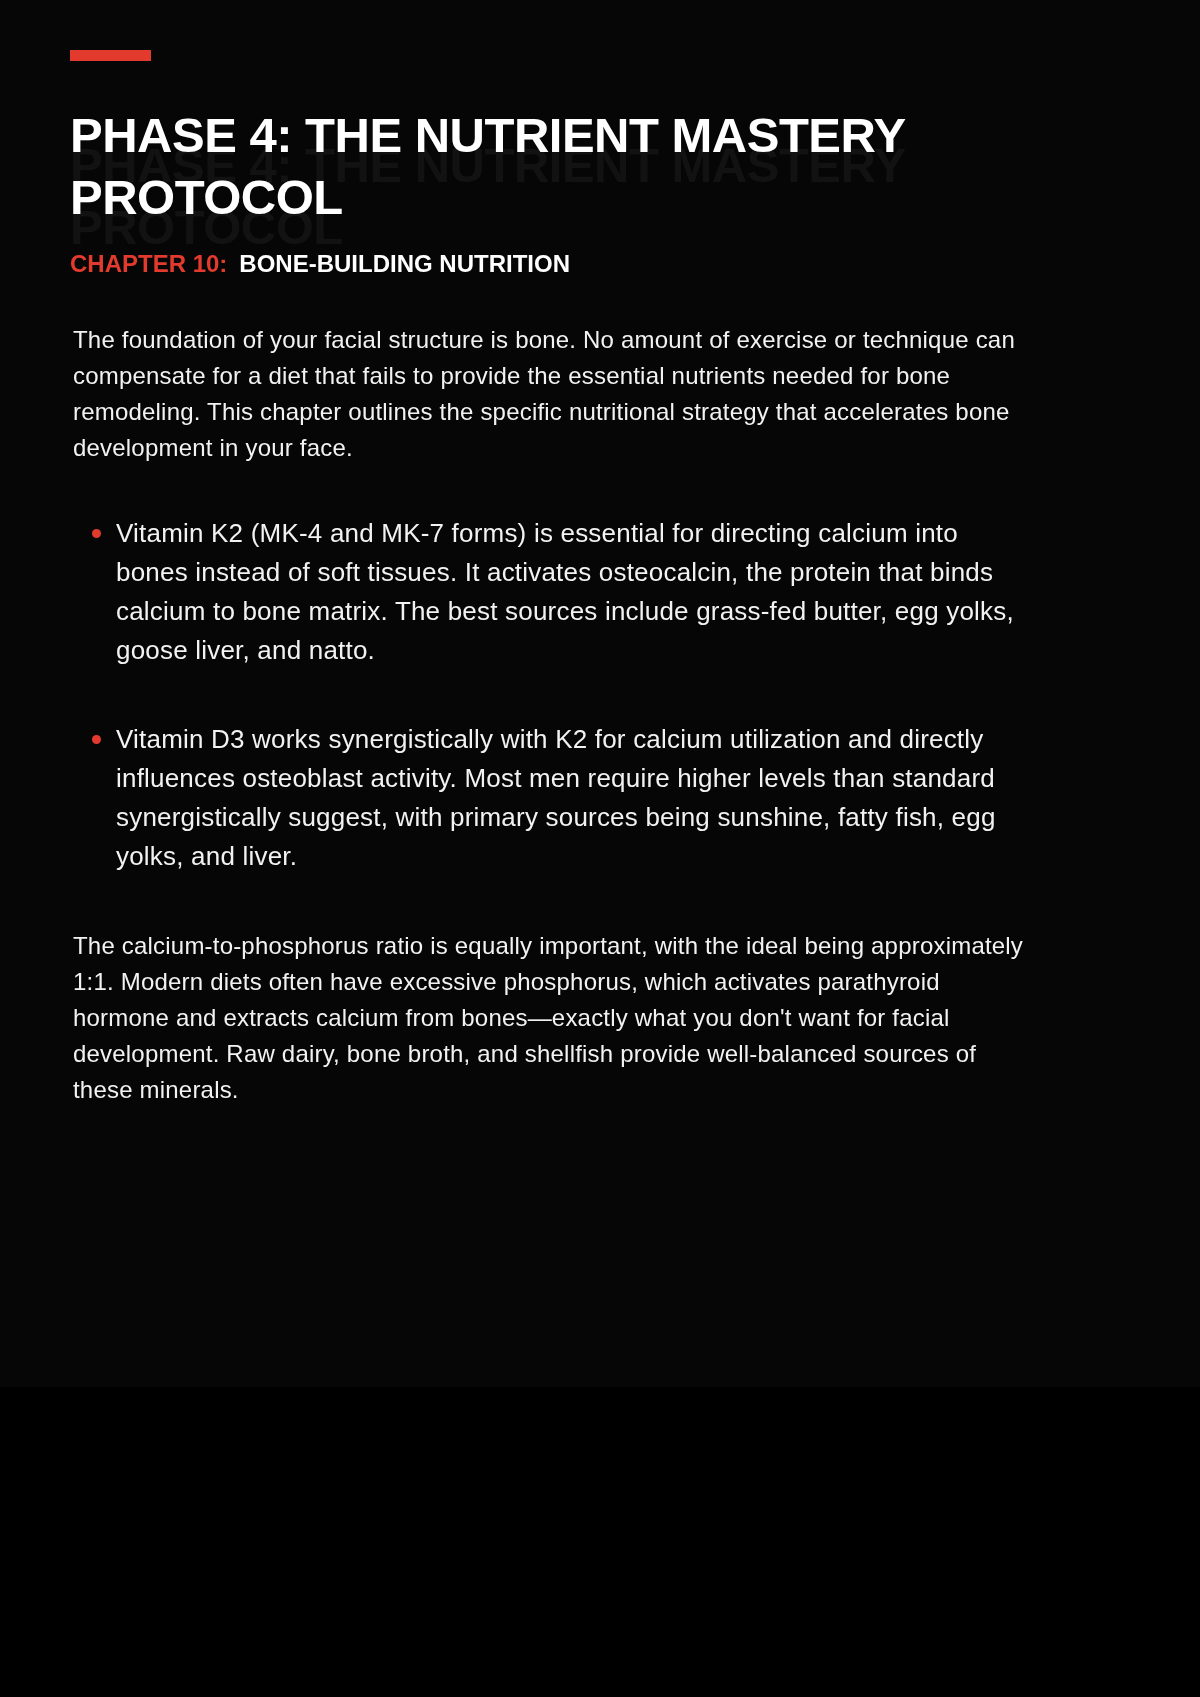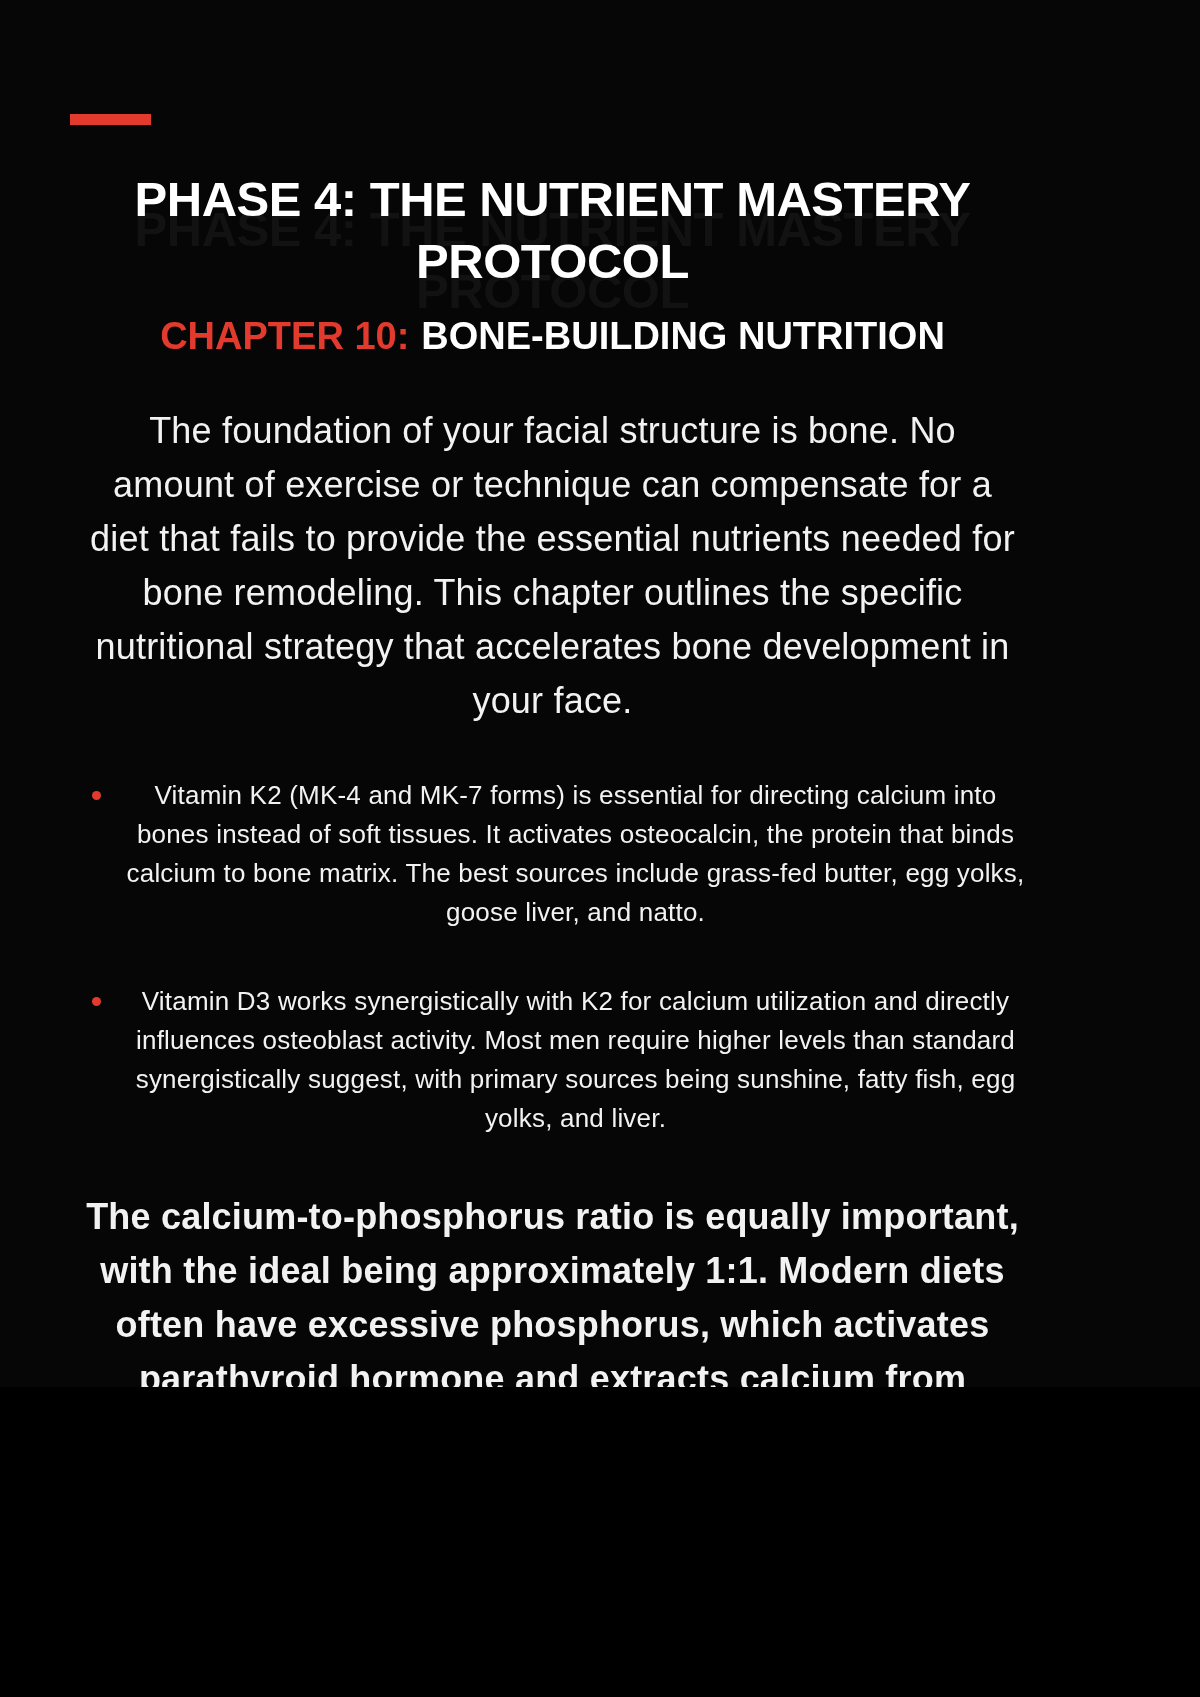--- a/index.html
+++ b/index.html
@@ -4,49 +4,48 @@
 <style>
   html,body { margin:0; padding:0; background:#000; }
   .page {
     position:relative;
     width:1200px; height:1387px;
     background:var(--page-bg, #060606);
     font-family:"Liberation Sans", sans-serif;
     color:#f2f2f2;
     overflow:hidden;
     box-sizing:border-box;
-    padding:114px 165px 0 70px;
-    text-align:center;
+    padding:50px 165px 0 70px;
   }
   .accent-dash {
     width:81px; height:11px;
     background:var(--accent, #e23b2e);
   }
   h1.title {
     margin:44px 0 0;
     font-size:49px;
     line-height:1.26;
     font-weight:800;
     letter-spacing:-0.5px;
     color:#ffffff;
     text-transform:uppercase;
     text-shadow:0 30px rgba(130,130,130,0.10);
   }
   h2.chapter {
     margin:20px 0 0;
-    font-size:38px;
+    font-size:24px;
     line-height:1.3;
     font-weight:800;
     color:#ffffff;
     text-transform:uppercase;
   }
   .chapter-label { color:var(--accent, #e23b2e); margin-right:12px; }
   p.body {
-    margin:42px 14px 0;
-    font-size:36px;
+    margin:42px 3px 0;
+    font-size:24px;
     line-height:1.5;
     letter-spacing:0.2px;
     color:#f2f2f2;
     max-width:965px;
   }
   h3.section-heading {
     margin:64px 0 0;
     font-size:31px;
     line-height:1.38;
     font-weight:800;
@@ -69,21 +68,21 @@
     line-height:1.5;
     letter-spacing:0.2px;
   }
   .dot {
     position:absolute;
     left:22px; top:15px;
     width:9px; height:9px;
     border-radius:50%;
     background:var(--accent, #e23b2e);
   }
-  p.closing { margin-top:52px;font-weight:bold; }
+  p.closing { margin-top:52px; }
   footer.page-footer {
     position:absolute;
     right:77px; bottom:57px;
     display:flex;
     align-items:center;
   }
   .brand {
     color:#9b9b9b;
     font-size:24px;
     letter-spacing:0.5px;

